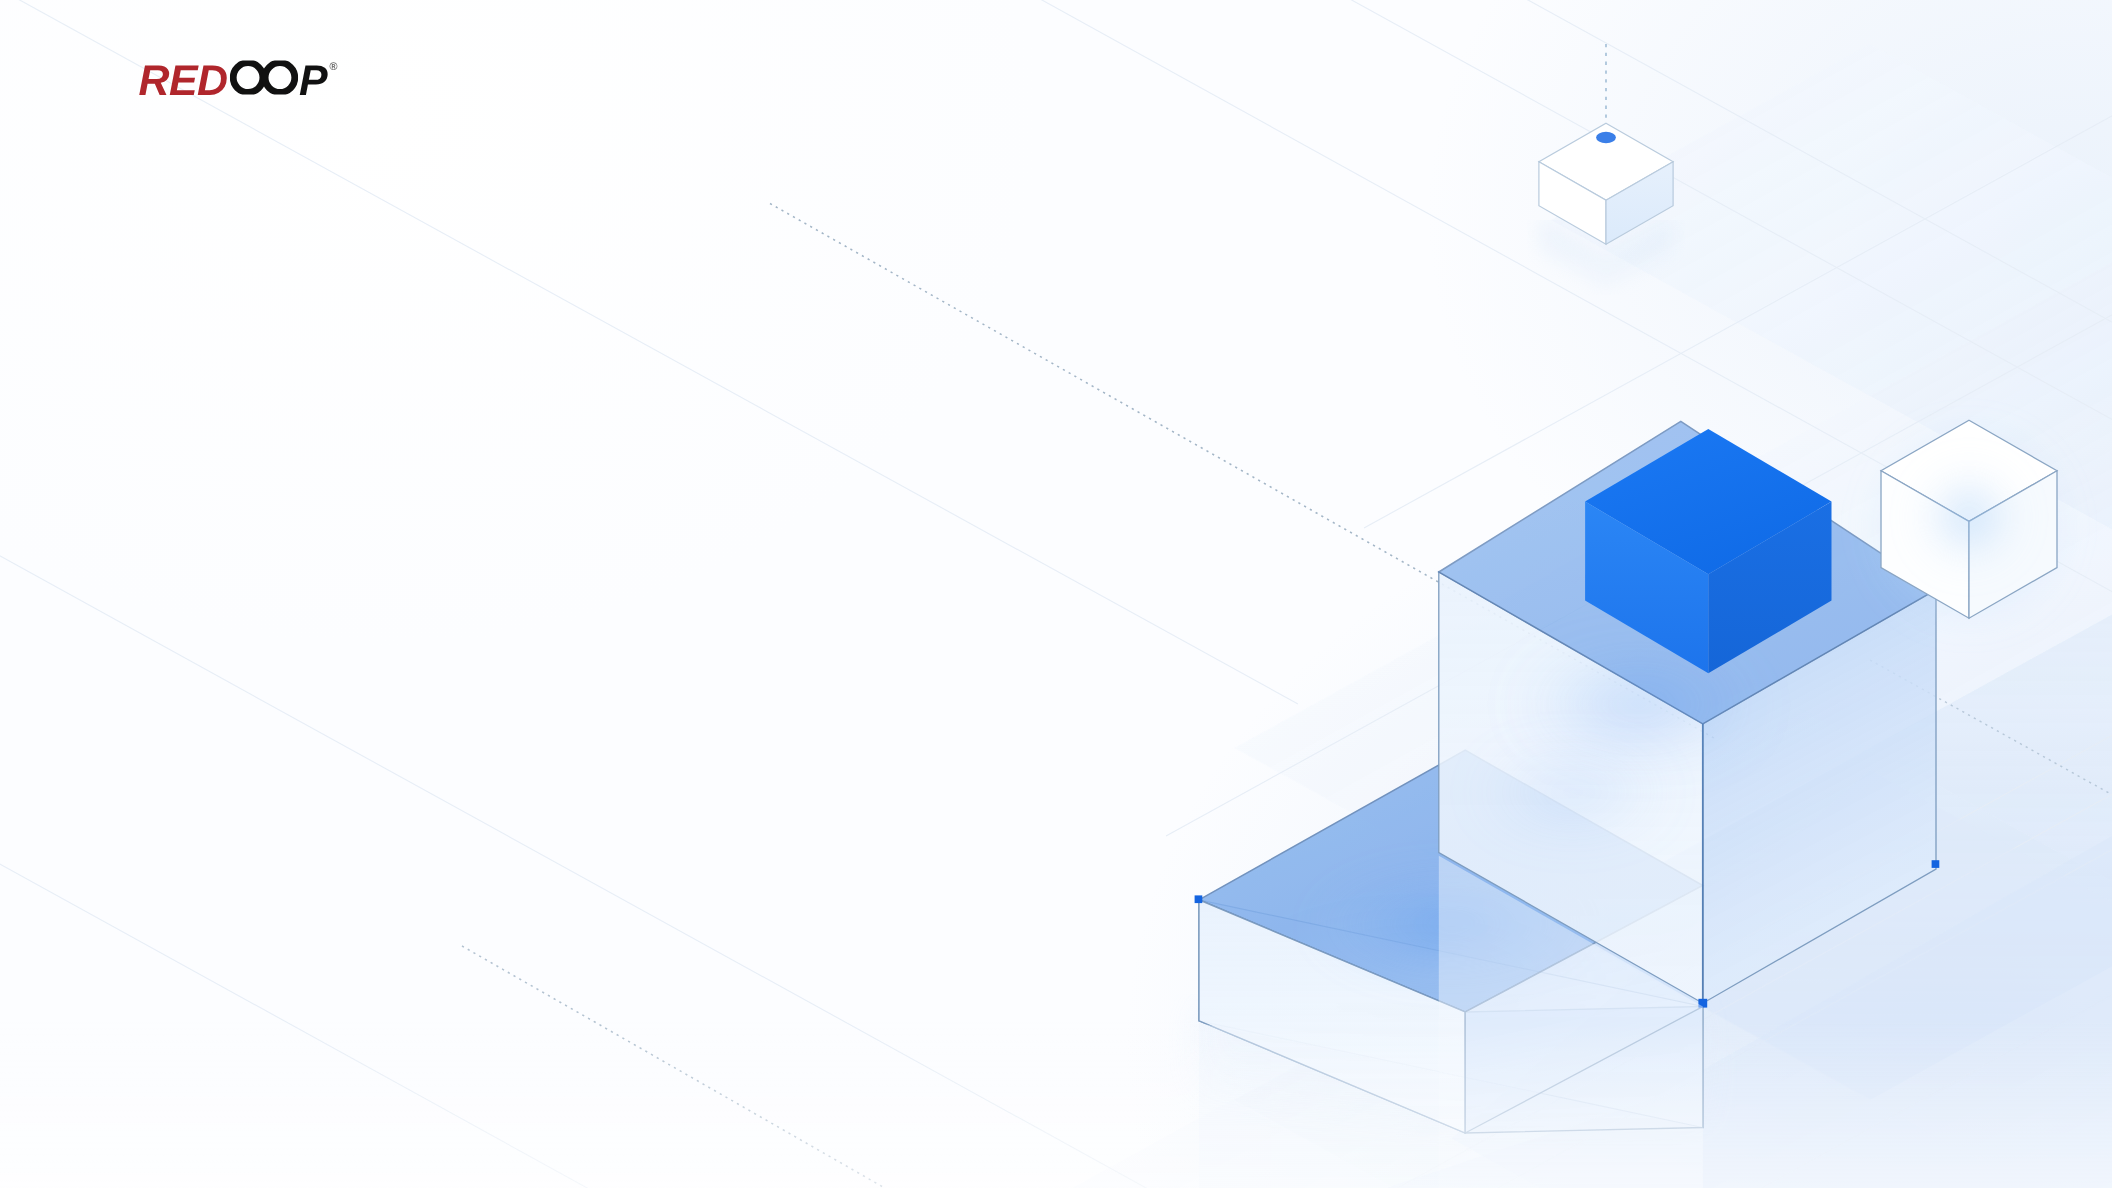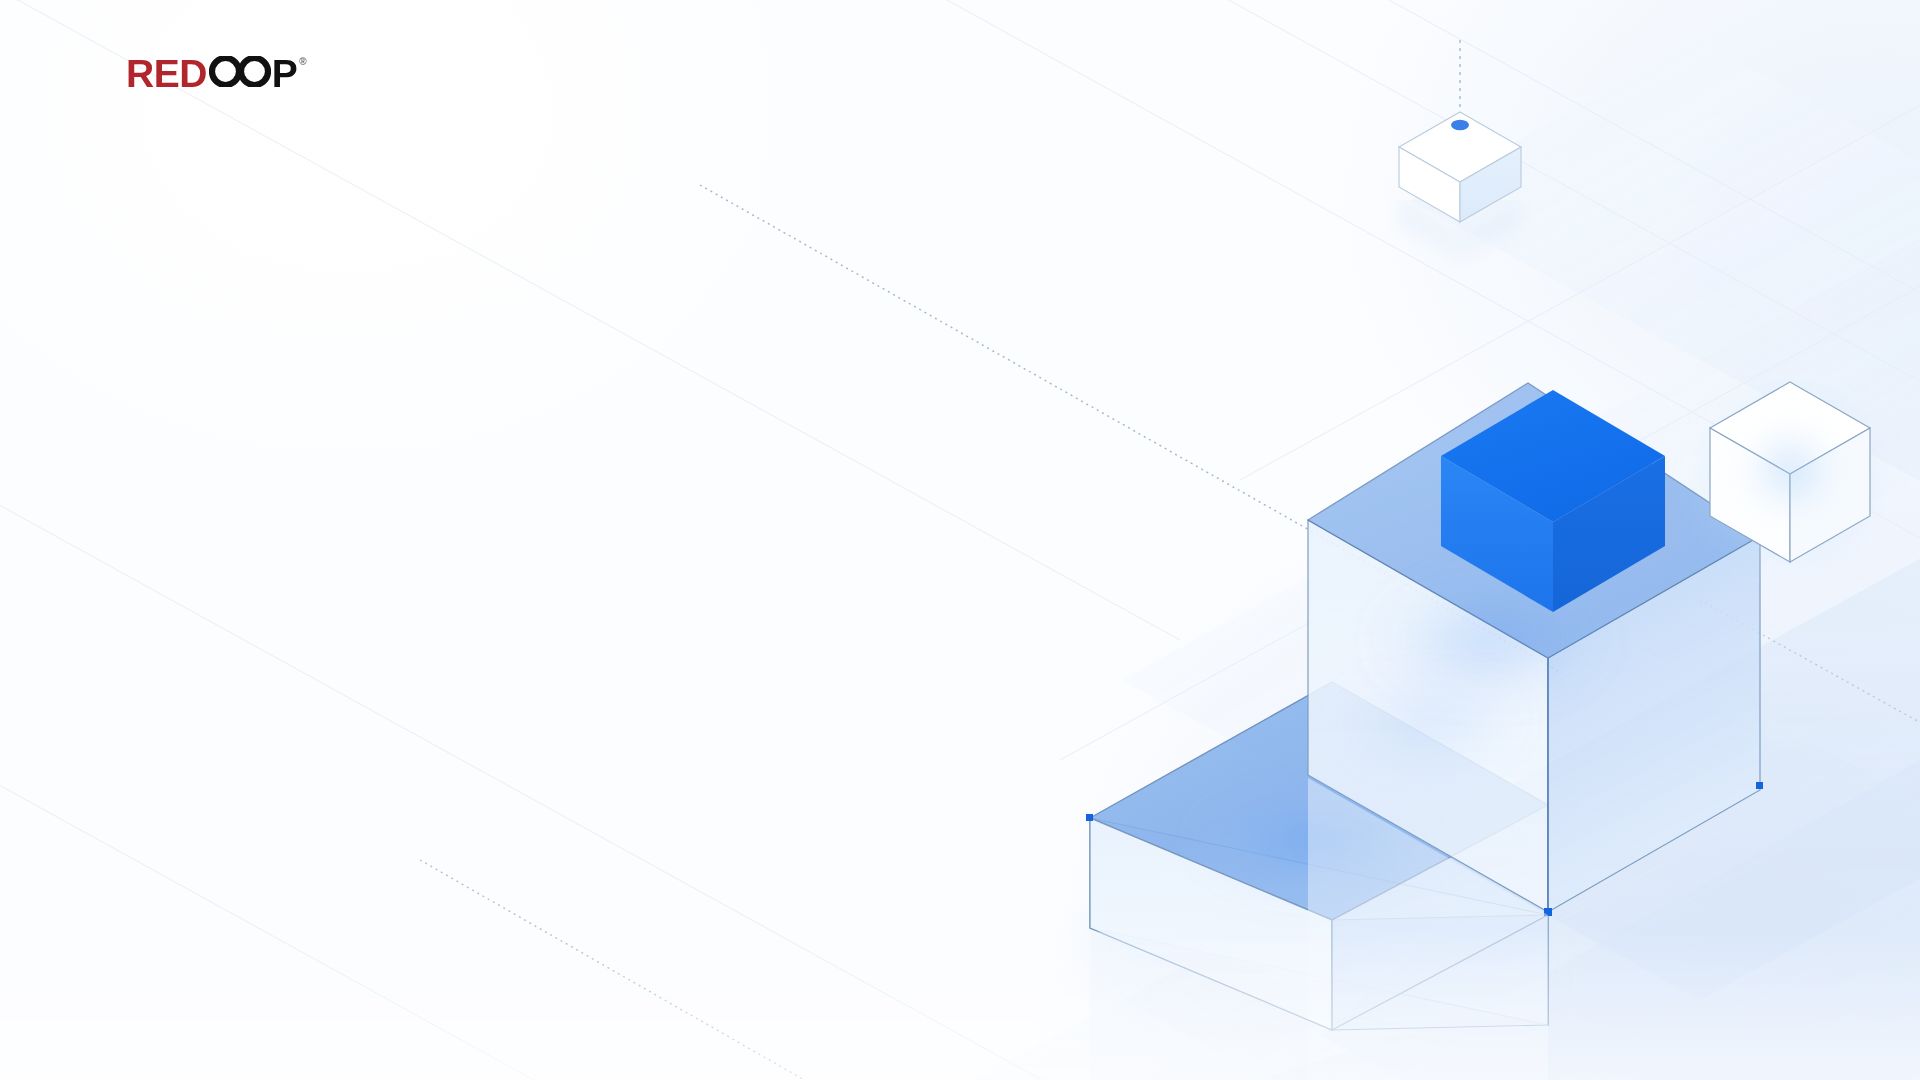--- a/index.html
+++ b/index.html
@@ -40,20 +40,21 @@
 
   
   #logo-wrap {
     position: absolute;
     left: 126px;
     top: 54px;
     display: flex;
     align-items: flex-start;
     user-select: none;
     z-index: 60;
+    font-style: italic;
   }
   #logo-text {
     position: relative;
     display: flex;
     align-items: baseline;
     font-family: "Liberation Sans", sans-serif;
     font-weight: 700;
     font-size: 39px;
     letter-spacing: -0.5px;
     line-height: 1;

